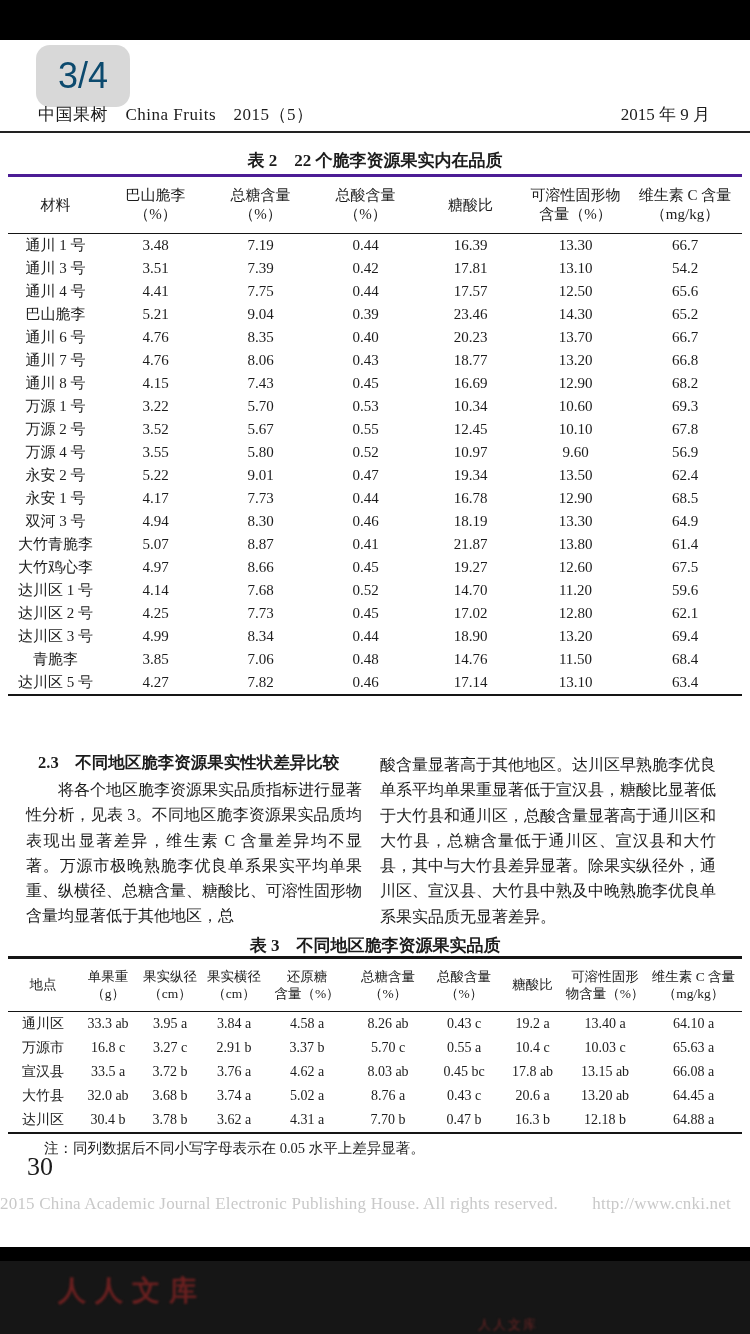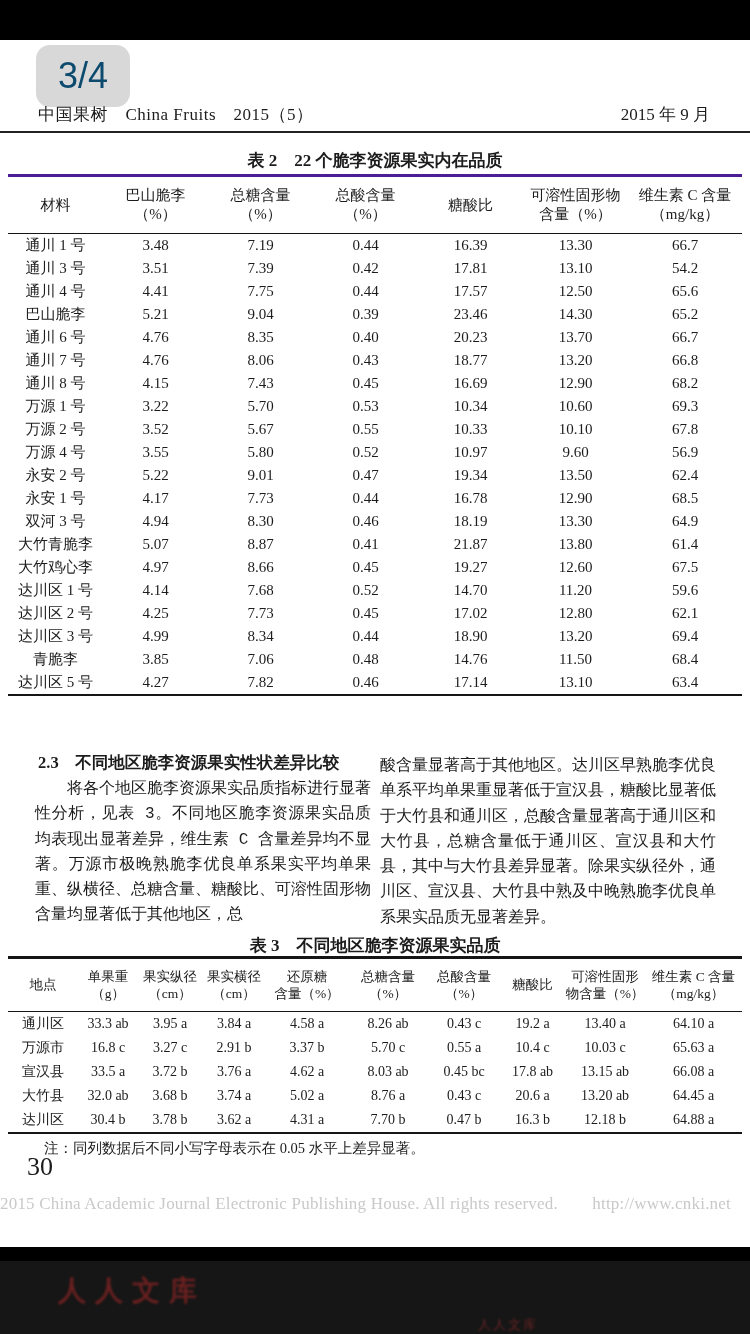--- a/index.html
+++ b/index.html
@@ -28,21 +28,21 @@
   .t2 tbody td{height:23px;line-height:23px;font-size:15px;}
 
   .t3{position:absolute;top:956px;left:8px;width:734px;
       border-top:3px solid #151515;border-bottom:2.5px solid #151515;}
   .t3 thead th{border-bottom:1.5px solid #151515;height:52px;font-size:13.5px;}
   .t3 thead th div{line-height:17.5px;}
   .t3 tbody td{height:24px;line-height:24px;font-size:14px;}
 
   .sec-heading{position:absolute;left:38px;top:752px;font-size:16.5px;font-weight:bold;}
   .col-par{position:absolute;width:336px;font-size:16px;line-height:25.3px;text-align:justify;}
-  #par-left{left:35px;top:777px;text-indent:2em;font-family:Liberation Mono, monospace;}
+  #par-left{left:26px;top:777px;text-indent:2em;}
   #par-right{left:380px;top:752px;}
 
   .t3-note{position:absolute;left:44px;top:1139px;font-size:14.5px;}
   .page-num{position:absolute;left:27px;top:1152px;font-size:26px;}
   .gray-footer{position:absolute;left:0;top:1192px;width:750px;font-size:17px;color:#c9c9c9;
       white-space:nowrap;letter-spacing:.2px;}
   .black-bar{position:absolute;left:0;top:1247px;width:750px;height:14px;background:#000;}
   .dark-band{position:absolute;left:0;top:1261px;width:750px;height:73px;background:#161616;}
   .wm-big{position:absolute;left:58px;top:11px;font-size:28px;letter-spacing:9px;
       color:#6b2020;filter:blur(1.3px);font-weight:bold;}
@@ -174,21 +174,21 @@
         <td>0.53</td>
         <td>10.34</td>
         <td>10.60</td>
         <td>69.3</td>
       </tr>
       <tr>
         <td>万源 2 号</td>
         <td>3.52</td>
         <td>5.67</td>
         <td>0.55</td>
-        <td>10.33</td>
+        <td>12.45</td>
         <td>10.10</td>
         <td>67.8</td>
       </tr>
       <tr>
         <td>万源 4 号</td>
         <td>3.55</td>
         <td>5.80</td>
         <td>0.52</td>
         <td>10.97</td>
         <td>9.60</td>

